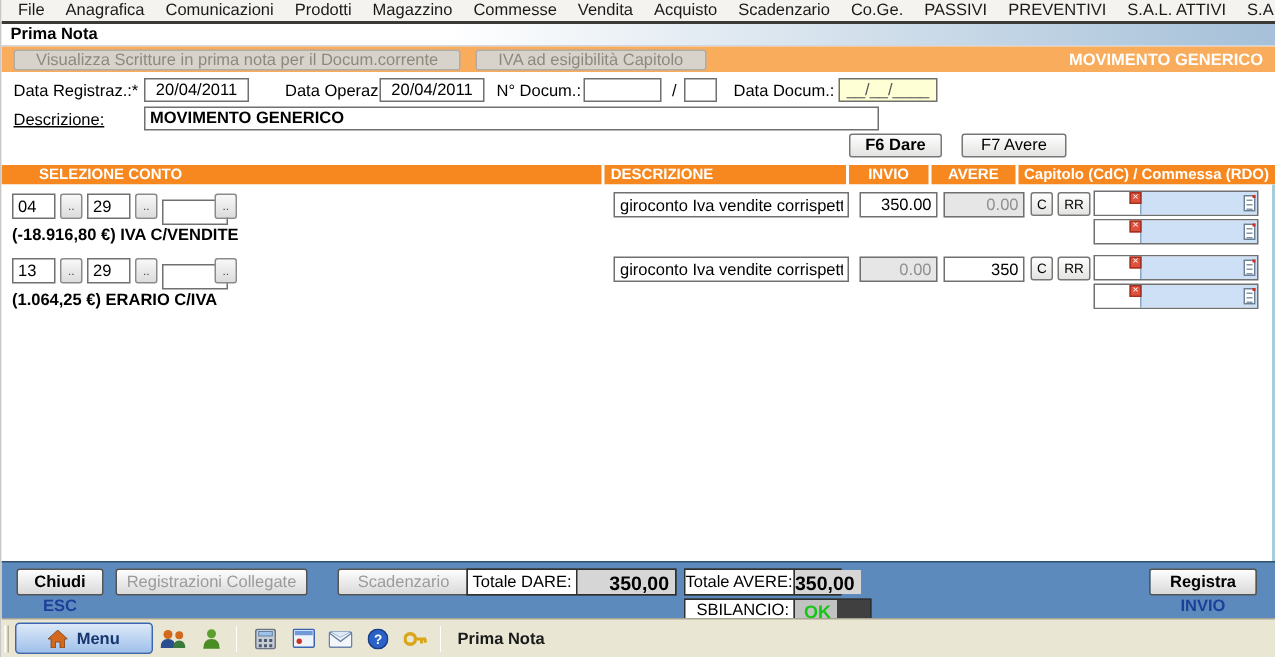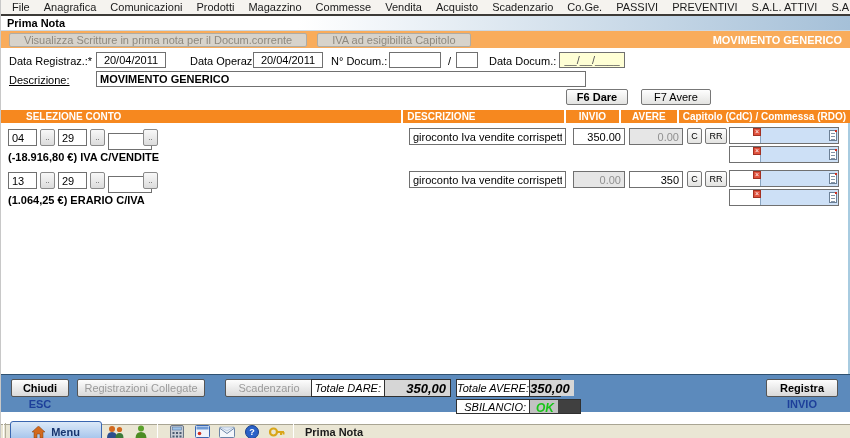--- a/index.html
+++ b/index.html
@@ -67,27 +67,27 @@
   .noteicon i { display:block; height:1px; background:#8595a8; margin:2px 1px 0 1px; }
   .noteicon b { position:absolute; right:-1px; top:-1px; width:2px; height:2px; background:#d03020; }
   .cap1 { left:728px; top:2px; }
   .cap2 { left:728px; top:21px; }
 
   
   .footer { position:absolute; left:0; bottom:26px; width:850px; height:38px; background:#5c8abc; border-top:1px solid #2f5170; }
   .fbtn { position:absolute; font-size:11px; height:18px; border:1px solid #555; border-radius:2px; background:linear-gradient(#fdfdfd,#d9d9d9); text-align:center; line-height:16px; color:#000; }
   .fbtn.dis { color:#9b9b9b; font-weight:normal; }
   .fkey { position:absolute; font-size:11px; font-weight:bold; color:#1d3f9a; text-align:center; }
-  .totgrp { position:absolute; height:18px; display:flex; border:1px solid #303030; background:#404040;font-style:italic; }
+  .totgrp { position:absolute; height:18px; display:flex; border:1px solid #303030; background:#404040; }
   .totlabel { font-size:11px; background:#fff; color:#000; padding:2px 3px 0 0; text-align:right; white-space:nowrap; }
   .totval { font-size:13px; font-weight:bold; background:#d6d6d6; border-left:1px solid #303030; text-align:right; padding:1px 4px 0 0; color:#000; }
   .totval.ok { color:#17c517; background:#c2c2c2; }
 
   
-  .taskbar { position:absolute; left:0; bottom:0; width:850px; height:14px; background:#eae6d4; border-top:1px solid #a9a593; display:flex; align-items:center; }
+  .taskbar { position:absolute; left:0; bottom:0; width:850px; height:26px; background:#eae6d4; border-top:1px solid #a9a593; display:flex; align-items:center; }
   .grip { width:3px; height:18px; border-left:1px solid #fff; border-right:1px solid #b3af9d; margin:0 4px 0 2px; }
   .menu-btn { width:92px; height:21px; border:1px solid #3a66b0; border-radius:3px; background:linear-gradient(#dce9f8,#9fc0ea); display:flex; align-items:center; justify-content:center; gap:6px; }
   .menu-btn span { font-size:11px; font-weight:bold; color:#17356e; }
   .tbicon { width:22px; height:20px; display:flex; align-items:center; justify-content:center; margin-left:3px; }
   .tbsep { width:1px; height:18px; background:#b3af9d; border-right:1px solid #fff; margin:0 5px; }
   .tbstatus { font-size:11px; font-weight:bold; color:#1a1a1a; margin-left:6px; }
 </style>
 </head>
 <body>
 

